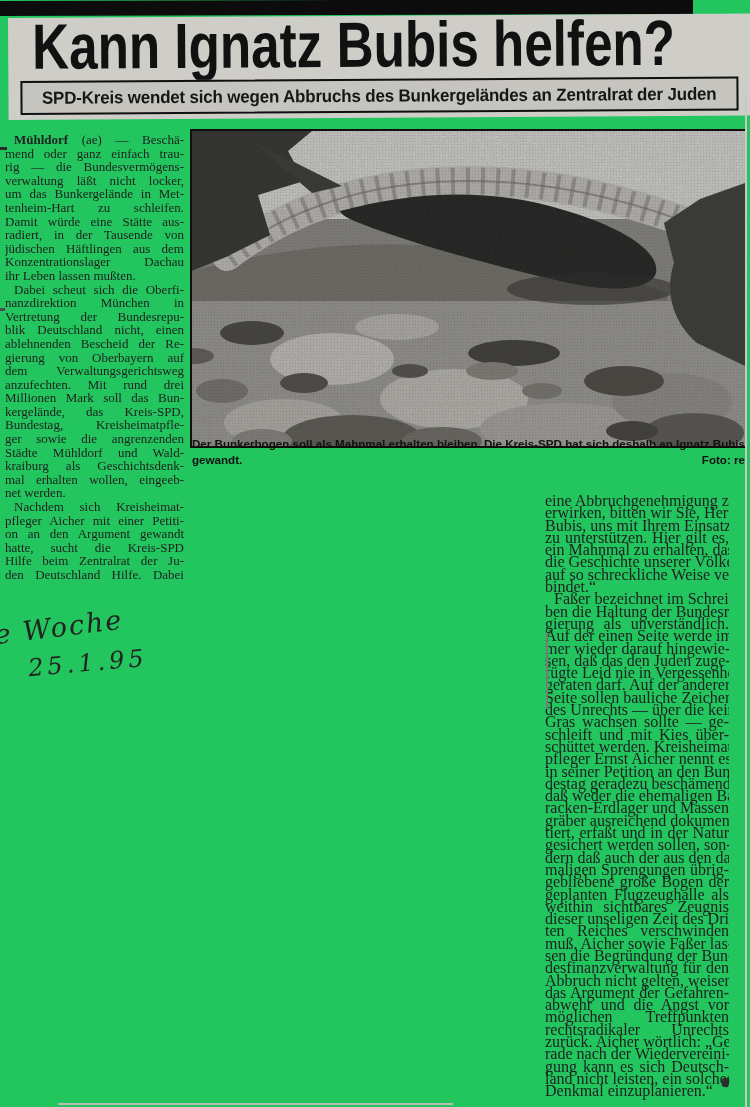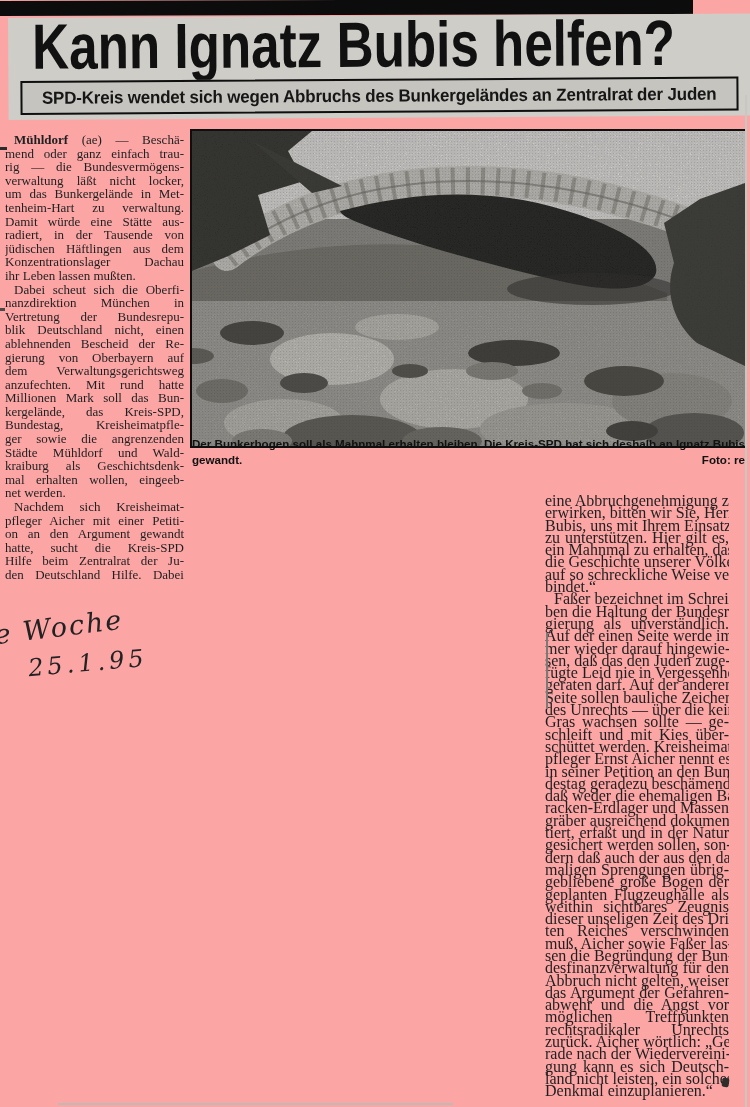--- a/index.html
+++ b/index.html
@@ -1,18 +1,18 @@
 <!DOCTYPE html>
 <html lang="de"><head>
 <meta charset="utf-8">
 <style>
   html,body{margin:0;padding:0;background:#e8e7e3;}
   .page{
     position:relative;width:750px;height:1107px;margin:0 auto;
-    background:#fca5a5;overflow:hidden;
+    background:#22c55e;overflow:hidden;
     font-family:"Liberation Serif",serif;color:#1f1f1f;
   }
   
   .topbar{position:absolute;left:0;top:0;width:693px;height:15px;background:#0c0c0c;transform:rotate(-0.15deg);}
   .edge-right{position:absolute;left:745px;top:95px;width:2px;height:1012px;background:#c9c7c2;}
   .edge-bottom{position:absolute;left:58px;top:1103px;width:395px;height:2px;background:#bdbbb6;}
   .margin-dash{position:absolute;left:0;top:147px;width:7px;height:3px;background:#2b2b2b;}
   .margin-dash2{position:absolute;left:0;top:308px;width:5px;height:3px;background:#4a4a48;}
   .colrule{position:absolute;left:546px;top:633px;width:2px;height:76px;background:#7c7a76;}
   .end-mark{position:absolute;left:722px;top:1078px;width:7px;height:9px;background:#2d2d2b;transform:rotate(8deg);border-radius:2px;}
@@ -89,34 +89,34 @@
       <span>SPD-Kreis wendet sich wegen Abbruchs des Bunkergeländes an Zentralrat der Juden</span>
     </div>
   </header>
 
   <div class="col col1">
       <div class="tl ind"><span></span><b>Mühldorf</b><span> (ae) — Beschä-</span></div>
       <div class="tl"><span>mend oder ganz einfach trau-</span></div>
       <div class="tl"><span>rig — die Bundesvermögens-</span></div>
       <div class="tl"><span>verwaltung läßt nicht locker,</span></div>
       <div class="tl"><span>um das Bunkergelände in Met-</span></div>
-      <div class="tl"><span>tenheim-Hart zu verwaltung.</span></div>
+      <div class="tl"><span>tenheim-Hart zu schleifen.</span></div>
       <div class="tl"><span>Damit würde eine Stätte aus-</span></div>
       <div class="tl"><span>radiert, in der Tausende von</span></div>
       <div class="tl"><span>jüdischen Häftlingen aus dem</span></div>
       <div class="tl"><span>Konzentrationslager Dachau</span></div>
       <div class="tl end"><span>ihr Leben lassen mußten.</span></div>
       <div class="tl ind"><span>Dabei scheut sich die Oberfi-</span></div>
       <div class="tl"><span>nanzdirektion München in</span></div>
       <div class="tl"><span>Vertretung der Bundesrepu-</span></div>
       <div class="tl"><span>blik Deutschland nicht, einen</span></div>
       <div class="tl"><span>ablehnenden Bescheid der Re-</span></div>
       <div class="tl"><span>gierung von Oberbayern auf</span></div>
       <div class="tl"><span>dem Verwaltungsgerichtsweg</span></div>
-      <div class="tl"><span>anzufechten. Mit rund hatte</span></div>
+      <div class="tl"><span>anzufechten. Mit rund drei</span></div>
       <div class="tl"><span>Millionen Mark soll das Bun-</span></div>
       <div class="tl"><span>kergelände, das Kreis-SPD,</span></div>
       <div class="tl"><span>Bundestag, Kreisheimatpfle-</span></div>
       <div class="tl"><span>ger sowie die angrenzenden</span></div>
       <div class="tl"><span>Städte Mühldorf und Wald-</span></div>
       <div class="tl"><span>kraiburg als Geschichtsdenk-</span></div>
       <div class="tl"><span>mal erhalten wollen, eingeeb-</span></div>
       <div class="tl end"><span>net werden.</span></div>
       <div class="tl ind"><span>Nachdem sich Kreisheimat-</span></div>
       <div class="tl"><span>pfleger Aicher mit einer Petiti-</span></div>

